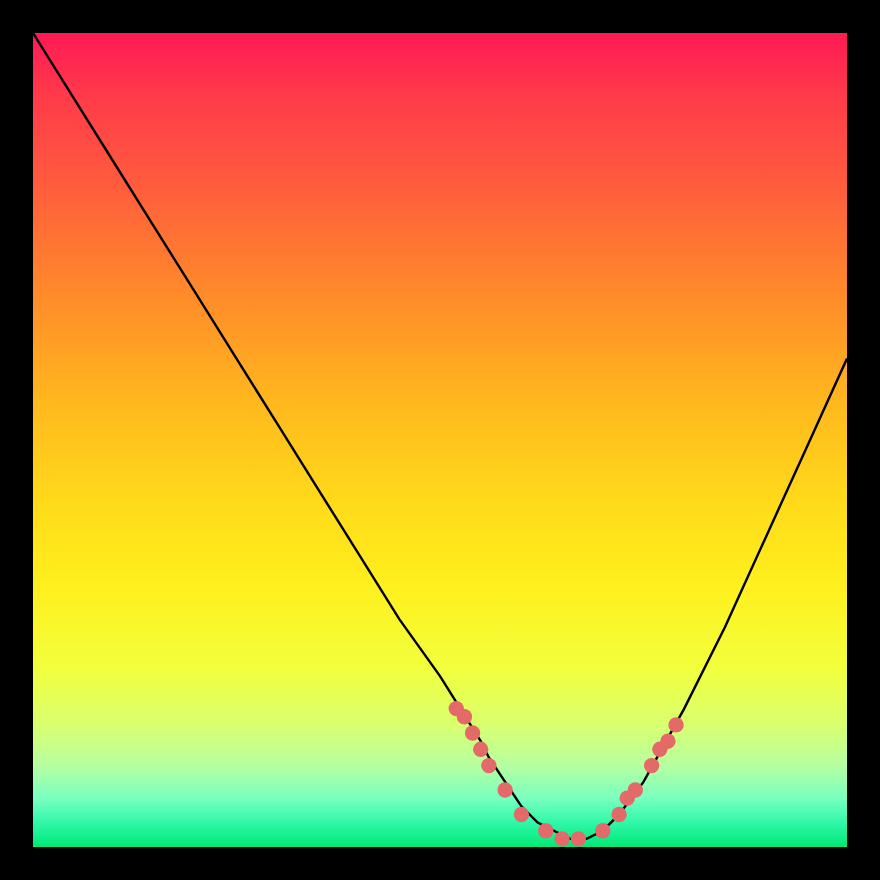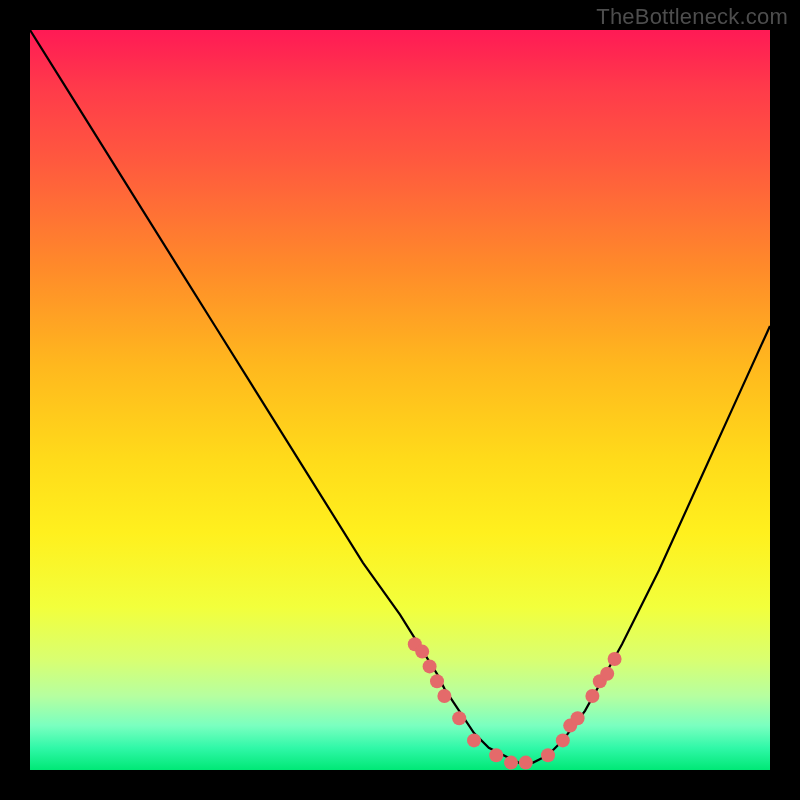--- a/index.html
+++ b/index.html
@@ -57,21 +57,20 @@
   .svg-layer {
     position: absolute;
     inset: 0;
   }
 </style>
 </head>
 <body>
 
 <div class="frame">
 
-  <div class="watermark">TheBottleneck.com</div>
 
   <div class="plot-area">
     <div class="gradient"></div>
 
     <svg class="svg-layer" viewBox="0 0 740 740" preserveAspectRatio="none">
       <path fill="none" stroke="#000" stroke-width="2.2" vector-effect="non-scaling-stroke" d="M0.0 0.0 L37.0 59.2 L74.0 118.4 L111.0 177.6 L148.0 236.8 L185.0 296.0 L222.0 355.2 L259.0 414.4 L296.0 473.6 L333.0 532.8 L370.0 584.6 L407.0 643.8 L414.4 658.6 L429.2 680.8 L444.0 703.0 L458.8 717.8 L473.6 725.2 L488.4 732.6 L503.2 732.6 L518.0 725.2 L532.8 710.4 L555.0 680.8 L592.0 614.2 L629.0 540.2 L666.0 458.8 L703.0 377.4 L740.0 296.0"></path>
       <g>
           <circle cx="384.8" cy="614.2" r="7" fill="#e46a6a"></circle>
           <circle cx="392.2" cy="621.6" r="7" fill="#e46a6a"></circle>
           <circle cx="399.6" cy="636.4" r="7" fill="#e46a6a"></circle>

